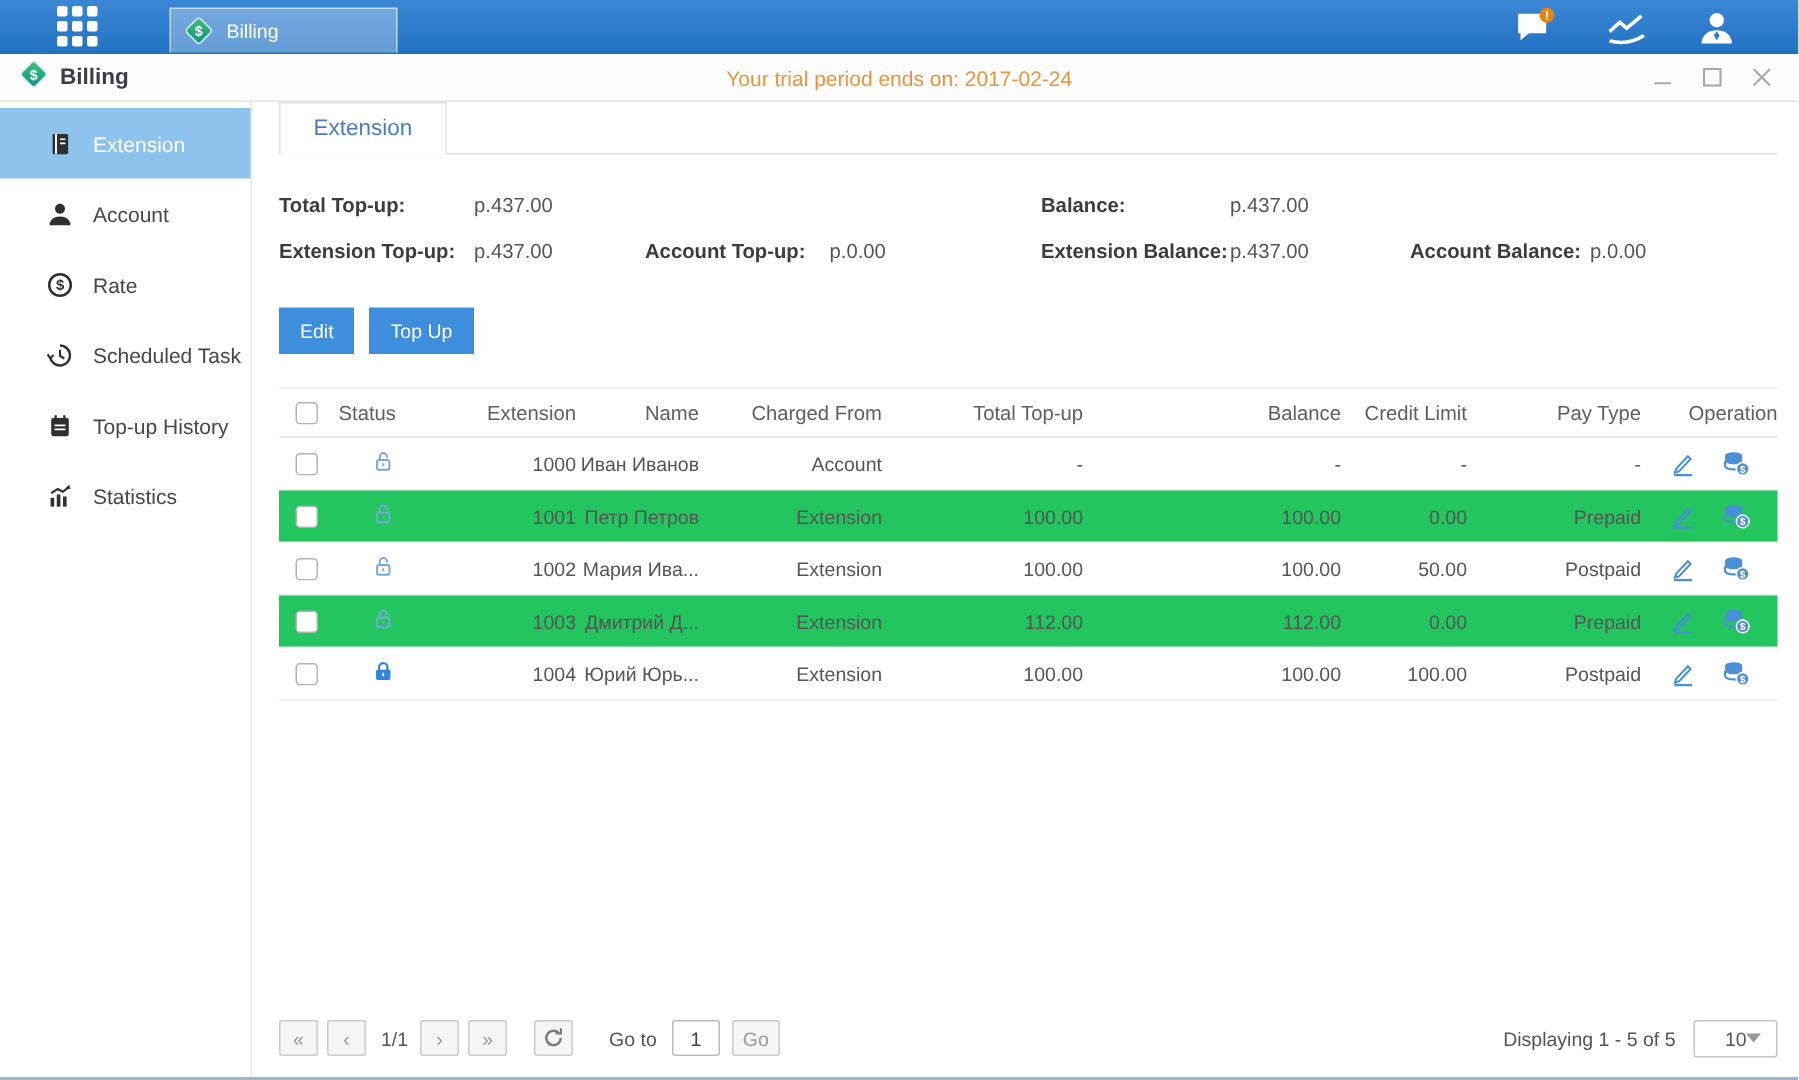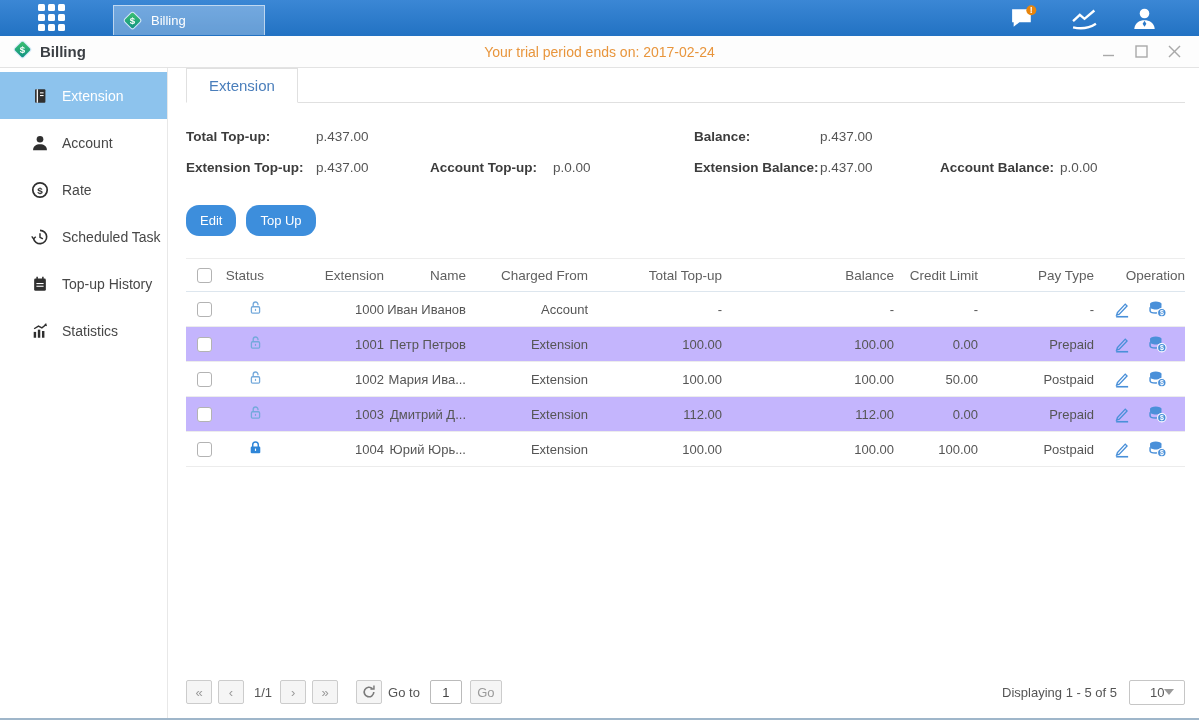--- a/index.html
+++ b/index.html
@@ -38,40 +38,40 @@
   
   .summary { margin-top:18px; font-size:13.5px; color:#555; }
   .sum-row { display:flex; height:31px; align-items:center; }
   .sum-label { font-weight:bold; color:#3c3c3c; }
   .r1-l1 { width:130px; } .r1-v1 { width:378px; } .r1-l2 { width:126px; }
   .r2-l1 { width:130px; } .r2-v1 { width:114px; } .r2-l2 { width:123px; } .r2-v2 { width:141px; }
   .r2-l3 { width:126px; } .r2-v3 { width:120px; } .r2-l4 { width:120px; }
 
   
   .btn-row { margin-top:22px; display:flex; gap:10px; }
-  .btn { background:#3d8edc; color:#fff; border:none; font-size:13px; padding:8px 14px; border-radius:13px; cursor:pointer; font-family:inherit; }
+  .btn { background:#3d8edc; color:#fff; border:none; font-size:13px; padding:8px 14px; border-radius:0; cursor:pointer; font-family:inherit; }
 
   
   .table { margin-top:22px; }
   .trow { display:grid; grid-template-columns:26px 52px 120px 82px 122px 134px 172px 84px 116px 91px; align-items:center; height:35px; border-bottom:1px solid #ececec; }
   .trow.head { height:34px; border-top:1px solid #ededed; border-bottom:1px solid #dde6ee; }
-  .trow.alt { background:#c4b5fd; }
+  .trow.alt { background:#22c55e; }
   .tcell { text-align:right; font-size:13px; color:#555; overflow:hidden; white-space:nowrap; }
   .th { color:#5f5f5f; font-size:13.5px; }
   .cb { display:inline-block; width:15px; height:15px; border:1.5px solid #b3b3b3; border-radius:3px; background:#fff; cursor:pointer; vertical-align:middle; }
   .lock-icon { display:inline-flex; cursor:pointer; }
   .op { display:flex; justify-content:center; gap:17px; }
   .op-ic { display:inline-flex; cursor:pointer; }
 
   
   .pager { margin-top:auto; height:44px; display:flex; align-items:center; padding-bottom:8px; font-size:13px; color:#555; }
   .pg-btn { width:26px; height:24px; background:#f5f5f5; border:1px solid #ccc; border-radius:2px; color:#9a9a9a; display:flex; align-items:center; justify-content:center; font-size:13px; margin-right:6px; cursor:pointer; }
   .pg-ind { margin:0 8px 0 4px; color:#555; }
   .pg-refresh { margin-left:12px; }
-  .goto-label { margin-right:10px; }
+  .goto-label { margin-left:18px; margin-right:10px; }
   .goto-input { width:32px; height:24px; border:1px solid #bbb; border-radius:2px; text-align:center; font-size:13px; color:#444; font-family:inherit; }
   .go-btn { margin-left:8px; min-width:32px; }
   .pager-right { margin-left:auto; display:flex; align-items:center; gap:12px; }
   .size-select { width:56px; height:25px; border:1px solid #c6c6c6; border-radius:2px; background:#fff; display:flex; align-items:center; padding:0 20px; cursor:pointer; color:#555; }
   .caret { margin-left:auto; width:0; height:0; border-left:5px solid transparent; border-right:5px solid transparent; border-top:6px solid #9a9a9a; }
 </style>
 </head>
 <body>
 
 <div class="app">

